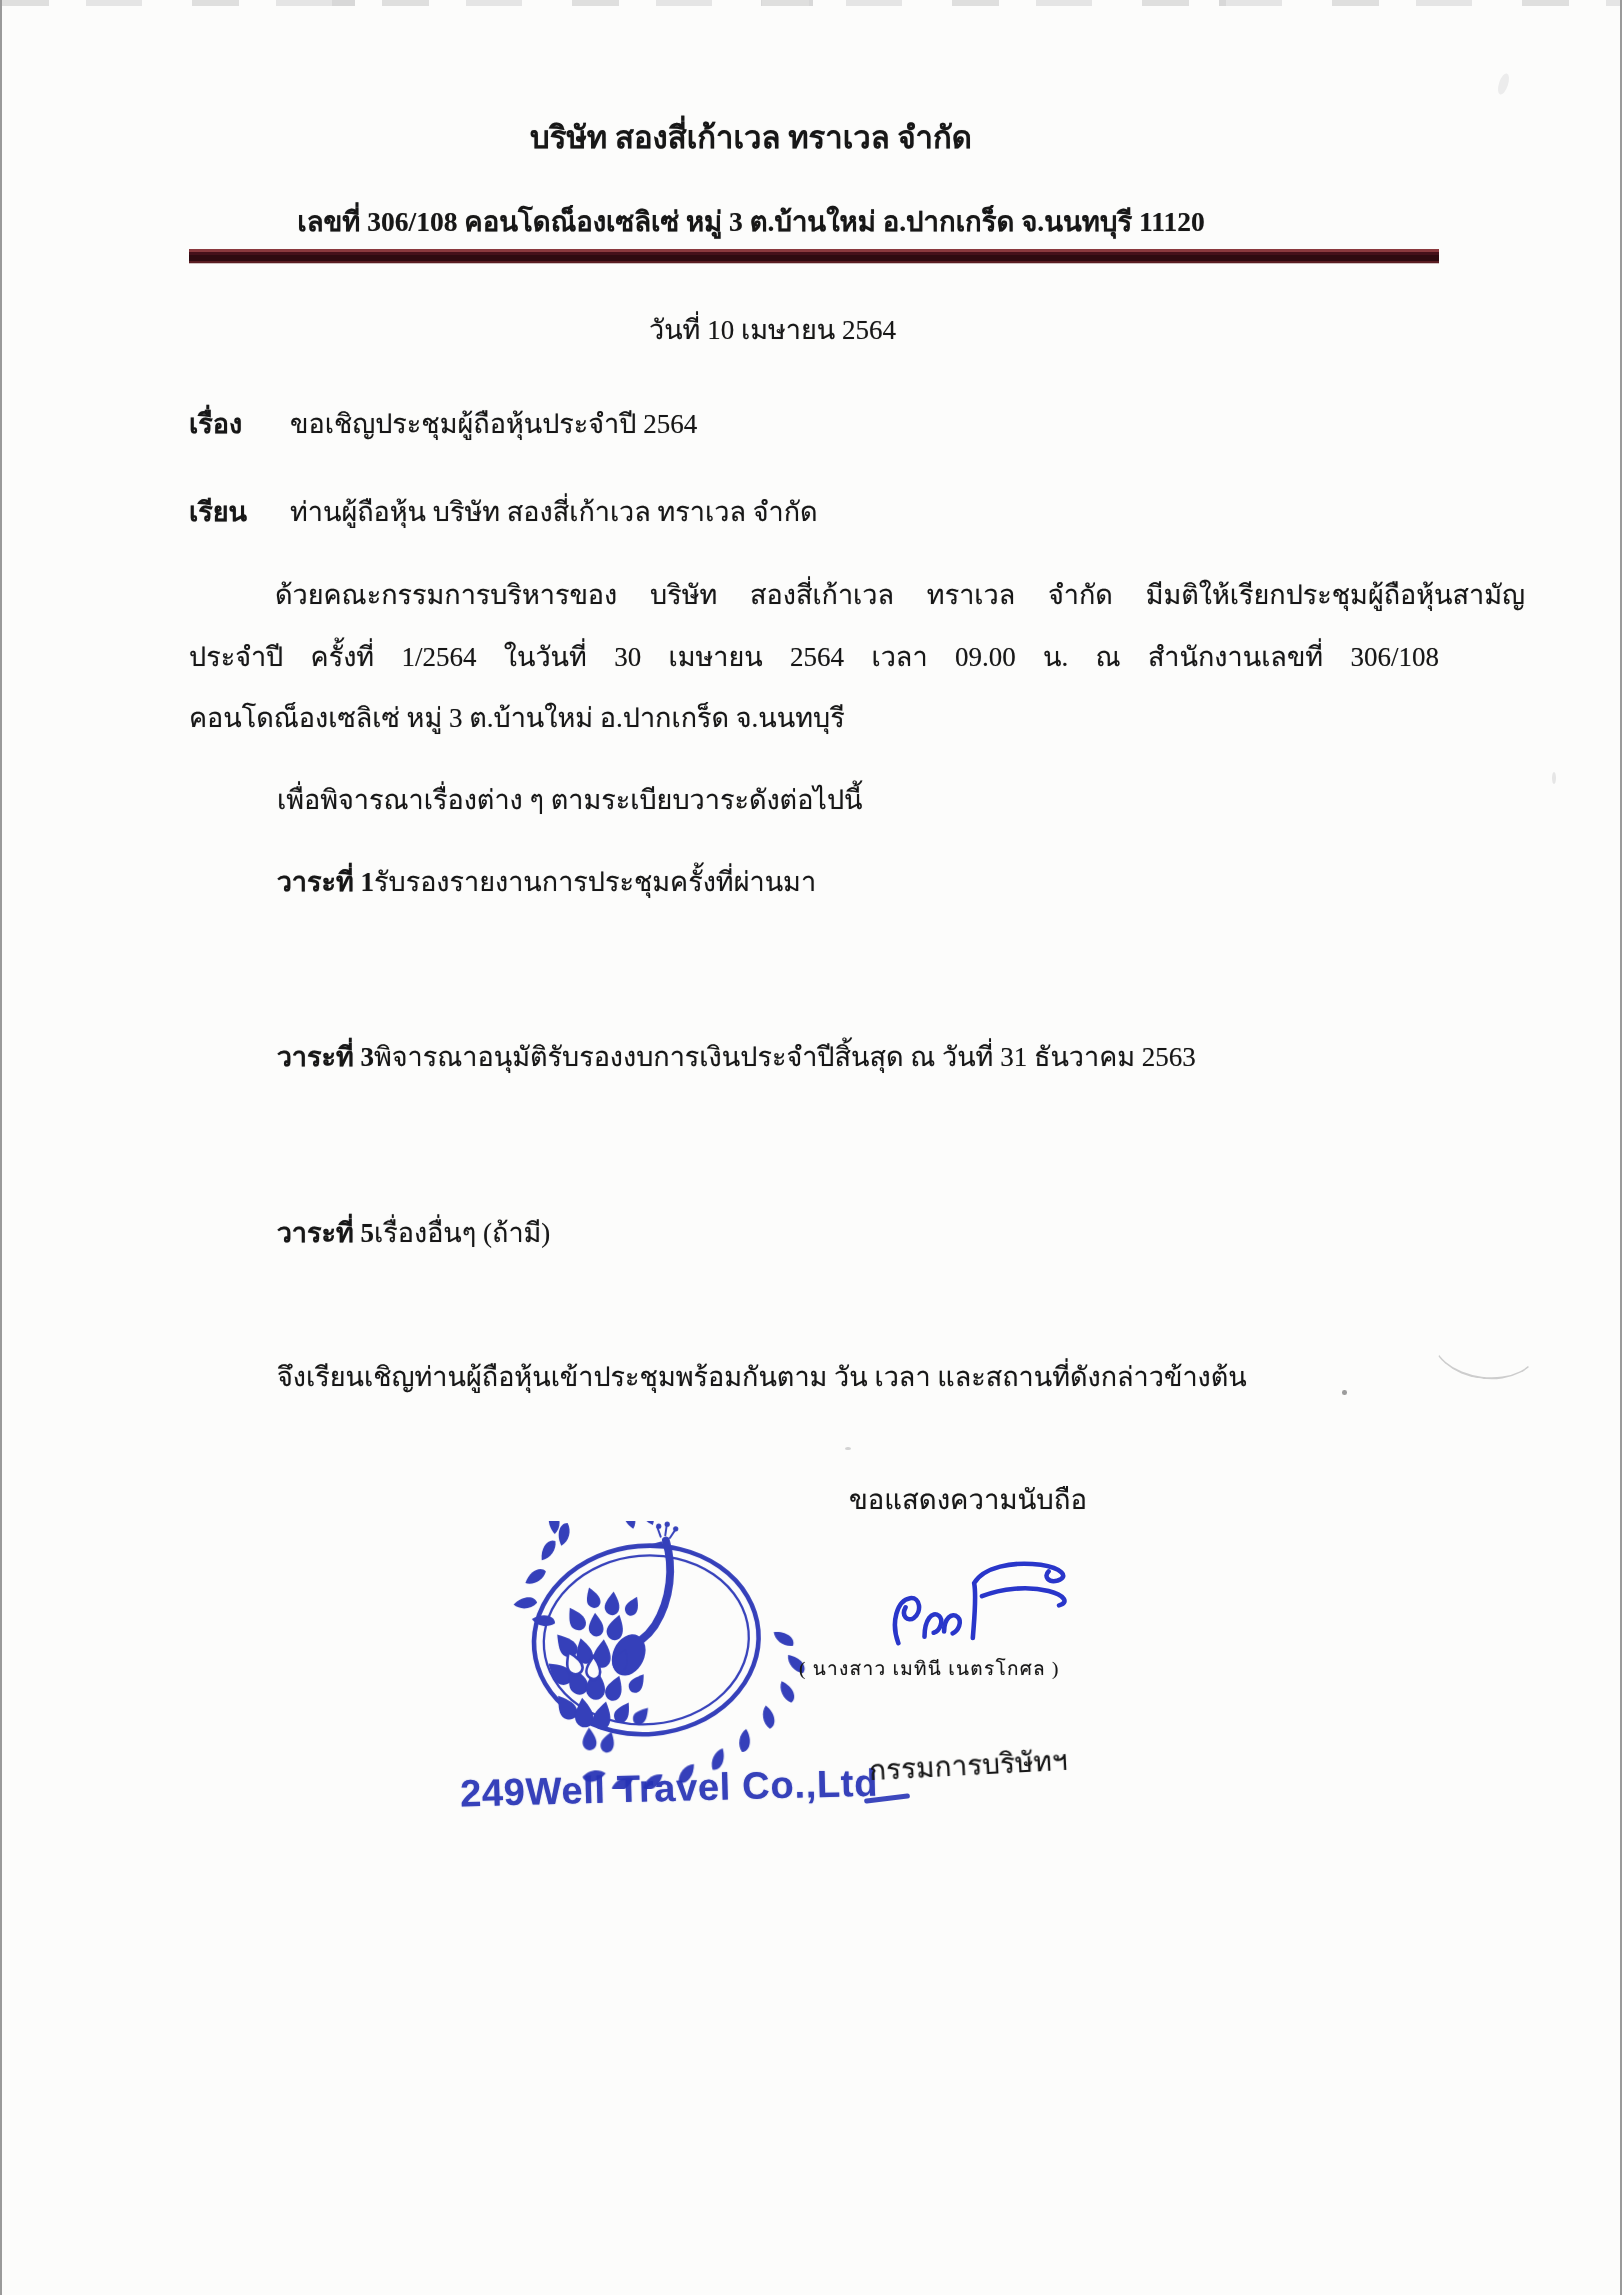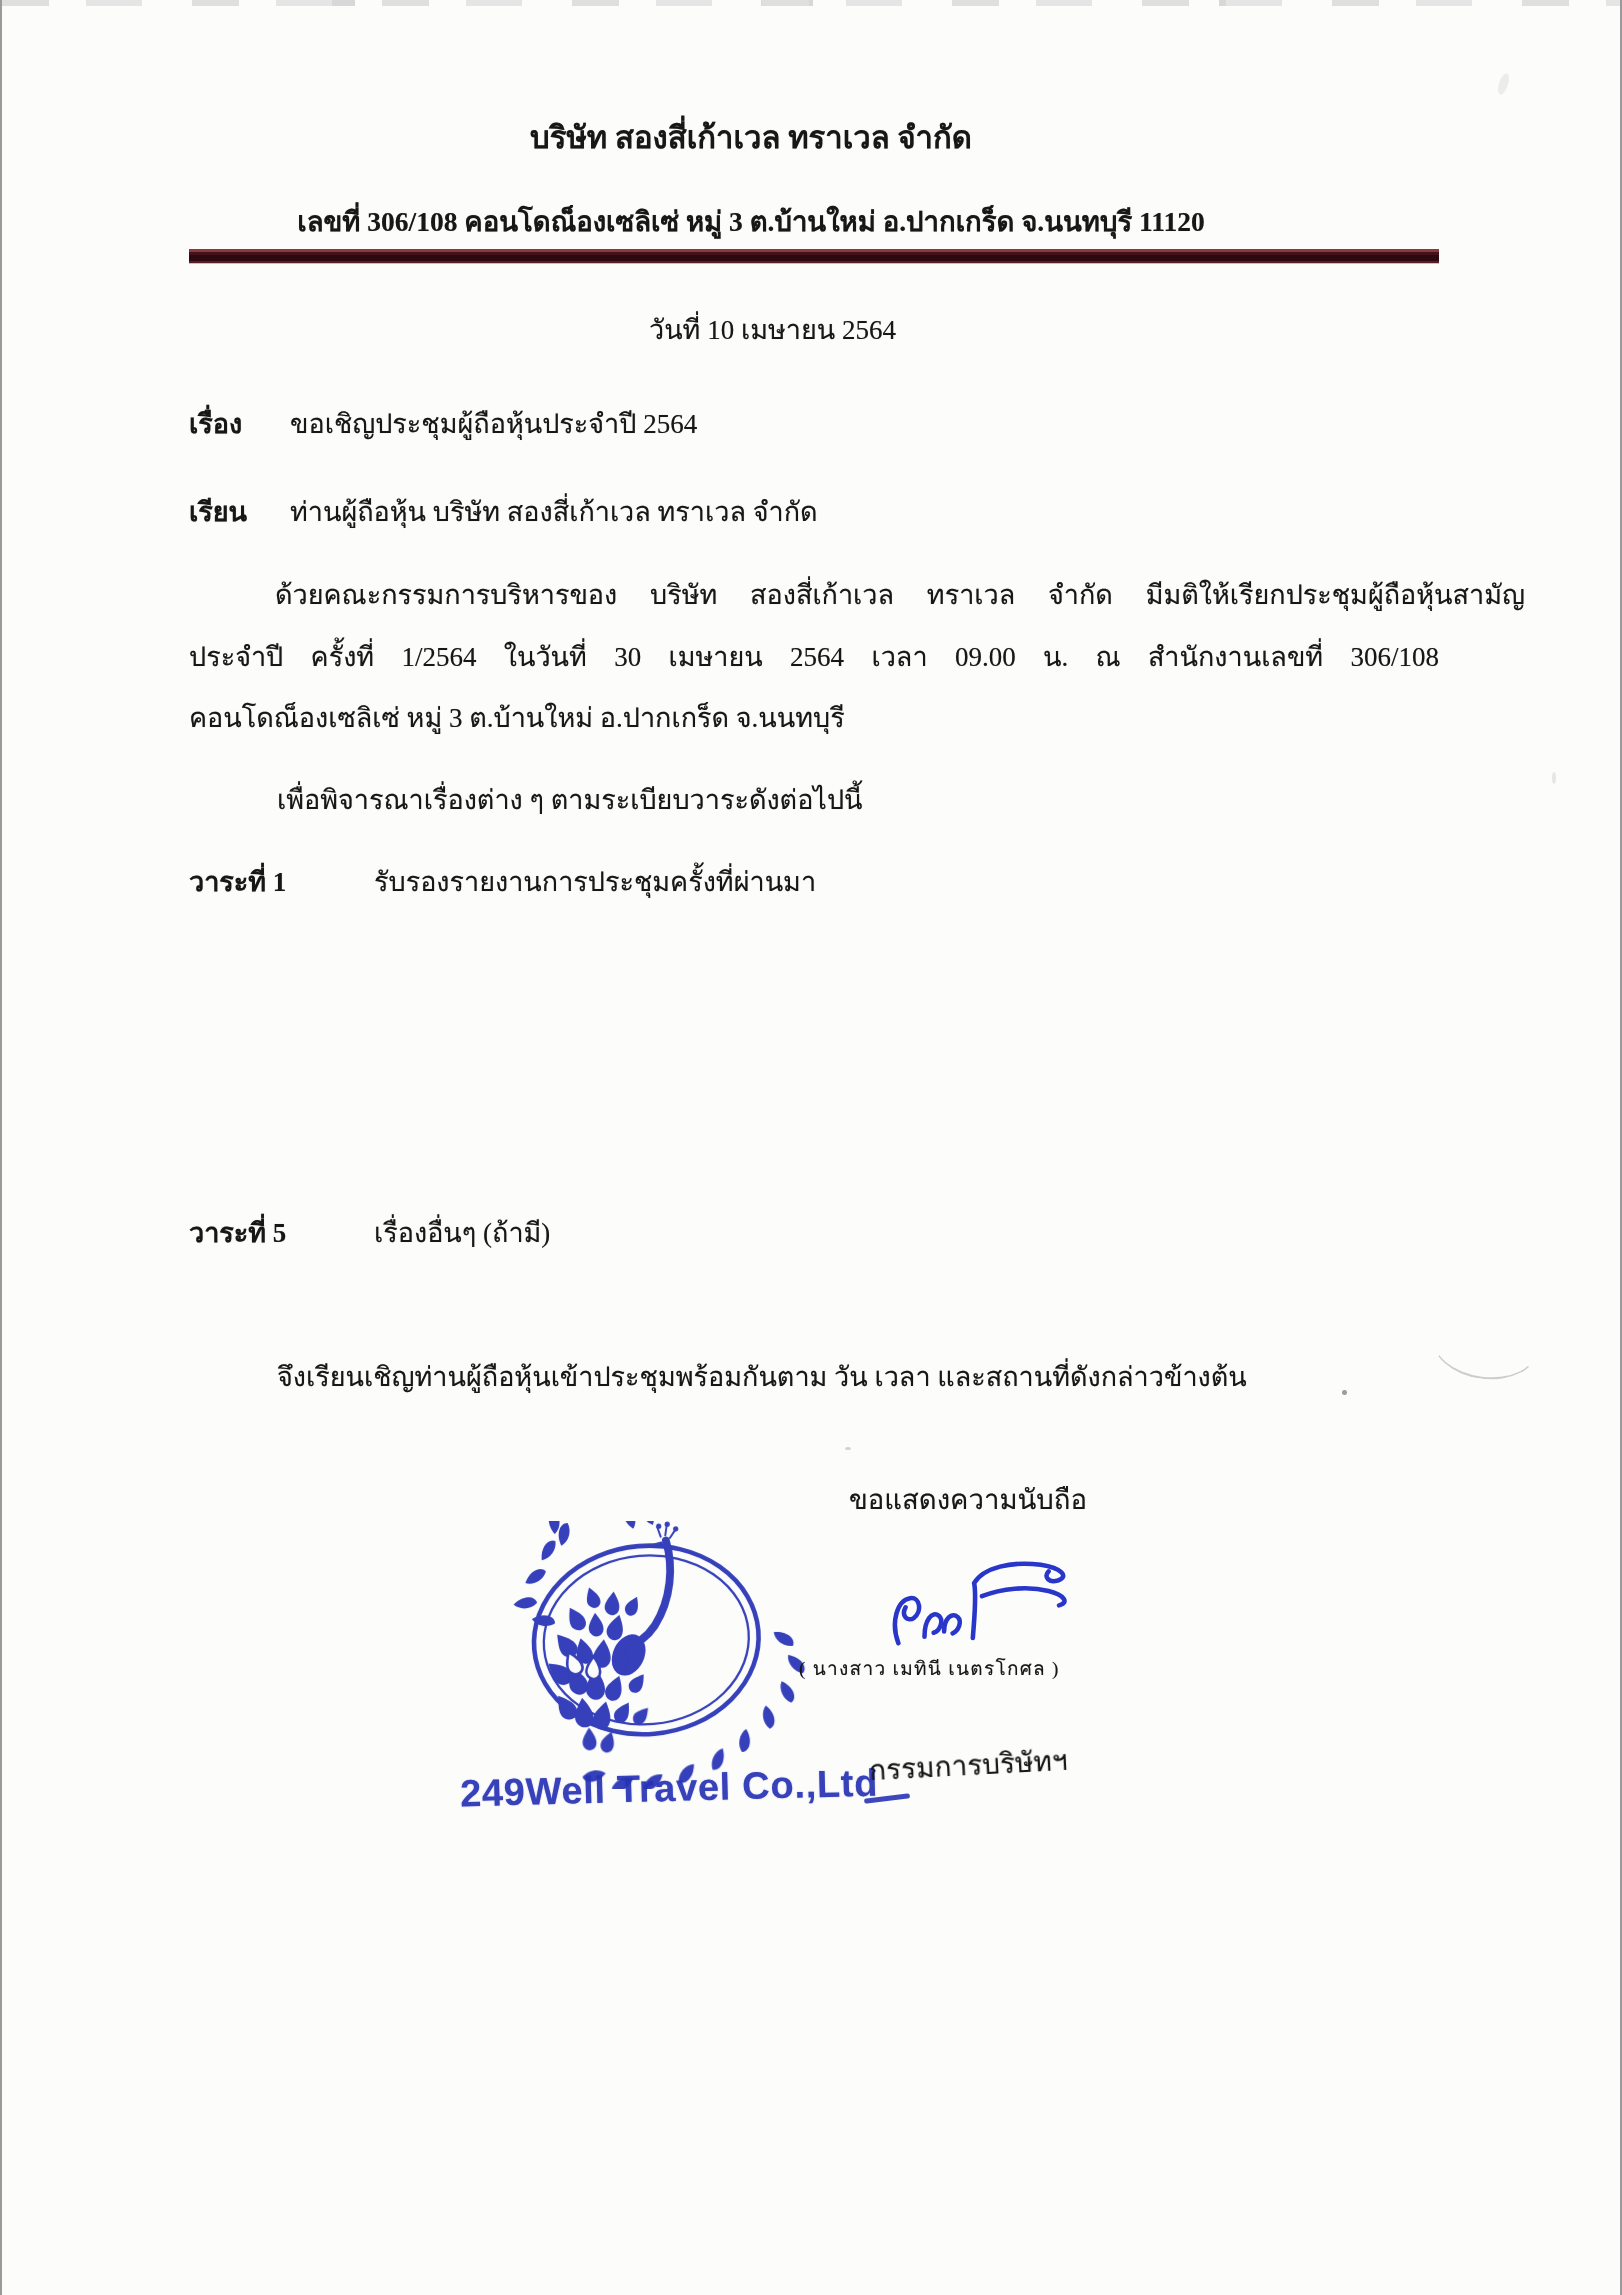--- a/index.html
+++ b/index.html
@@ -12,21 +12,21 @@
   .th{font-size:27px;line-height:1.3;white-space:nowrap;text-shadow:0 0 0.7px rgba(20,20,20,.45);}
   .big{font-size:31px;}
   .bold{font-weight:700;}
   .center{text-align:center;}
   .just{white-space:normal;text-align:justify;text-align-last:justify;line-height:1.3;}
   .rule{
     background:linear-gradient(#8a393e 0 3.3px,#44101a 3.3px 5.9px,#2e0a10 5.9px 11.8px,#5a1d22 11.8px 13.7px);
     box-shadow:0 0.7px 0 rgba(90,30,35,.4);
   }
   .label-col{display:inline-block;width:101px;}
-  .agenda-label{display:inline-block;width:185px;}
+  .agenda-label{display:inline-block;width:185px;text-align:right;}
   .stamp-blue{color:#2733b5;}
   .stamp-text{
     font-family:"Liberation Sans","DejaVu Sans",sans-serif;
     font-size:38px;font-weight:700;letter-spacing:0.7px;
     transform:rotate(-1.5deg);opacity:.93;
     text-shadow:0 0 1.3px rgba(39,51,181,.5);
   }
   .stamp-tail{background:#2834b6;border-radius:2.6px;transform:rotate(-7deg);opacity:.9;}
   .regards{font-size:27.5px;}
   .signer-name{font-size:19px;letter-spacing:1.3px;}
@@ -70,20 +70,23 @@
   <div class="abs th" style="left:187px;top:495px;">
     <span class="label-col bold">เรียน</span><span>ท่านผู้ถือหุ้น บริษัท  สองสี่เก้าเวล ทราเวล   จำกัด</span>
   </div>
   <div class="abs th just" style="left:187px;top:640px;width:1250px;">ประจำปี ครั้งที่ 1/2564 ในวันที่ 30 เมษายน 2564 เวลา 09.00 น. ณ สำนักงานเลขที่ 306/108</div>
   <div class="abs th" style="left:187px;top:701px;">คอนโดณ็องเซลิเซ่ หมู่ 3 ต.บ้านใหม่  อ.ปากเกร็ด จ.นนทบุรี</div>
 
   <div class="abs th" style="left:275px;top:783px;">เพื่อพิจารณาเรื่องต่าง ๆ  ตามระเบียบวาระดังต่อไปนี้</div>
 
   <div class="abs th" style="left:187px;top:865px;width:1250px;">
     <span class="agenda-label bold">วาระที่ 1</span><span>รับรองรายงานการประชุมครั้งที่ผ่านมา</span>
+  </div>
+  <div class="abs th" style="left:187px;top:1040px;width:1250px;">
+    <span class="agenda-label bold">วาระที่ 3</span><span>พิจารณาอนุมัติรับรองงบการเงินประจำปีสิ้นสุด ณ วันที่  31  ธันวาคม  2563</span>
   </div>
   <div class="abs th" style="left:187px;top:1216px;width:1250px;">
     <span class="agenda-label bold">วาระที่ 5</span><span>เรื่องอื่นๆ (ถ้ามี)</span>
   </div>
 
   <div class="abs th" style="left:275px;top:1360px;">จึงเรียนเชิญท่านผู้ถือหุ้นเข้าประชุมพร้อมกันตาม วัน เวลา และสถานที่ดังกล่าวข้างต้น</div>
 
   <div class="abs th regards" style="left:847px;top:1482px;">ขอแสดงความนับถือ</div>
 
   <svg class="abs" style="left:484px;top:1521px;" width="327" height="268" viewBox="0 0 500 410">

